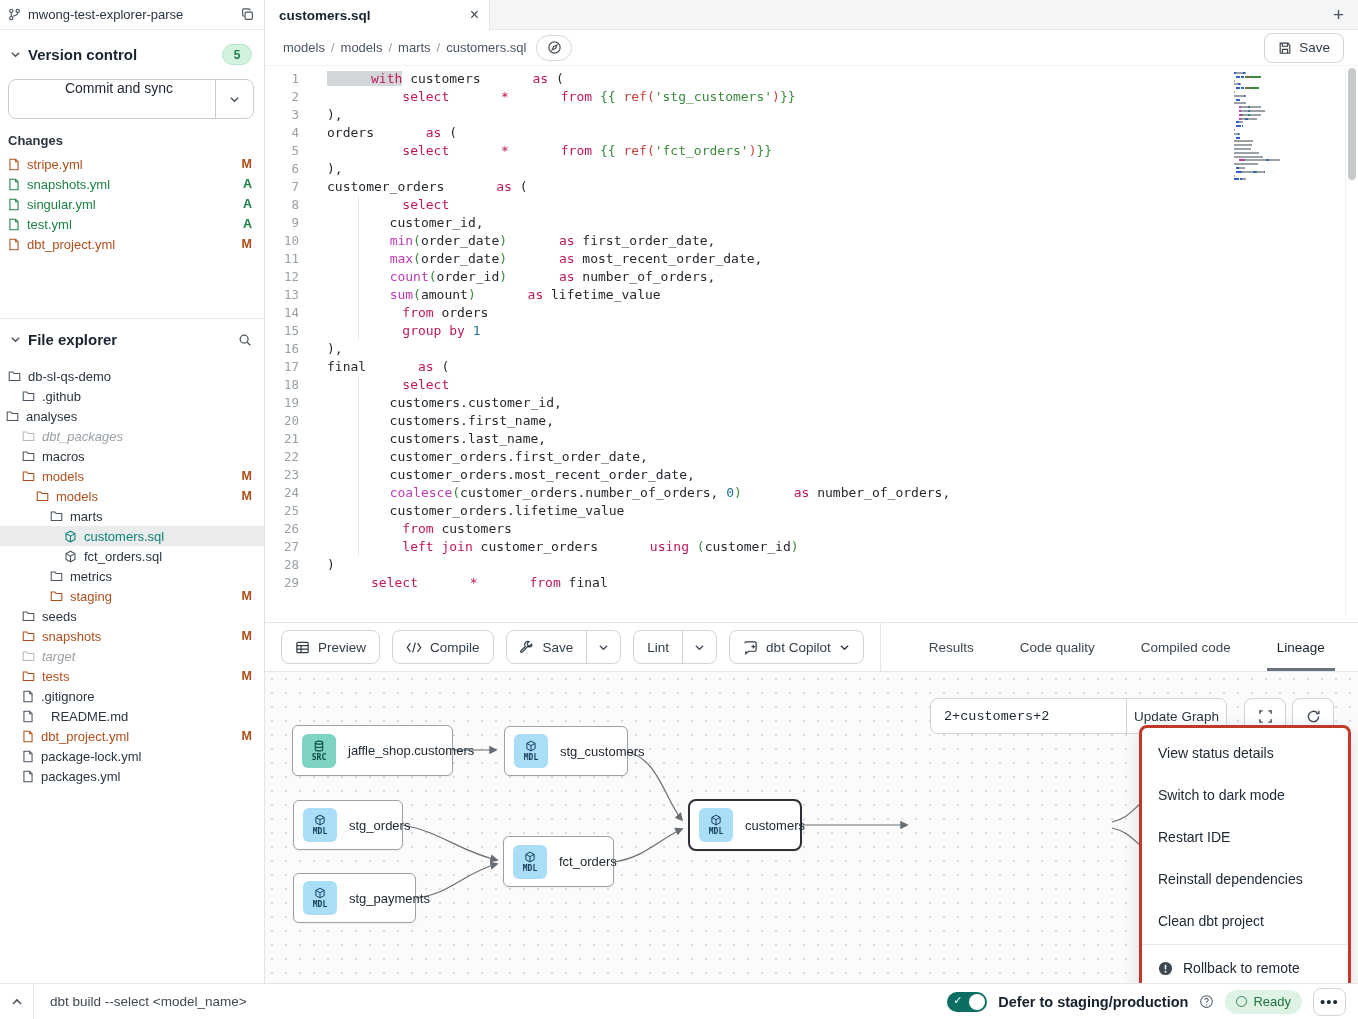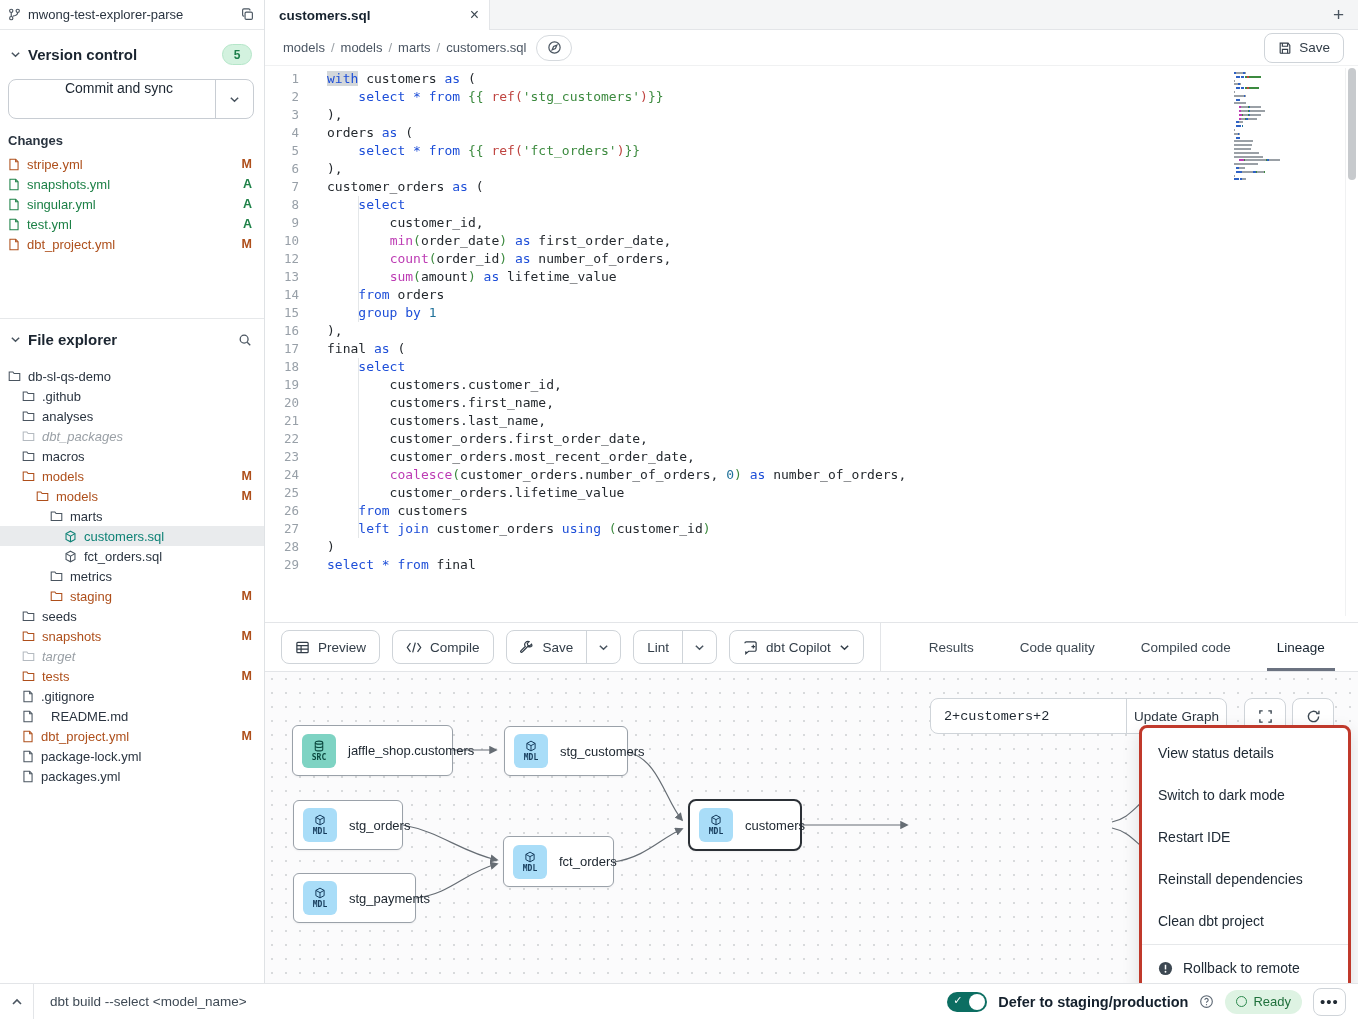--- a/index.html
+++ b/index.html
@@ -57,21 +57,21 @@
   .crumbs { display:flex; align-items:center; gap:6px; font-size:13px; color:#4b5663; }
   .crumb-sep { color:#9aa0a6; }
   .crumb-pill { border:1px solid #d6dade; border-radius:14px; width:36px; height:26px; display:flex; align-items:center; justify-content:center; color:#4a5560; cursor:pointer; }
   .save-btn { margin-left:auto; height:30px; border:1px solid #cfd4d9; border-radius:8px; background:#fff; display:flex; align-items:center; gap:7px; padding:0 13px; font-size:13.5px; color:#323d48; cursor:pointer; }
 
   .editor { position:relative; height:556px; overflow:hidden; font-family:"DejaVu Sans Mono", monospace; font-size:13px; padding-top:4px; }
   .cl { display:flex; height:18px; line-height:18px; white-space:pre; }
   .cl-n { width:44px; text-align:right; padding-right:10px; color:#98a0a8; font-size:12.5px; flex:none; user-select:none; }
   .cl-b { position:relative; padding-left:18px; }
   .cl-guide { position:absolute; left:49px; top:0; height:18px; border-left:1px solid #e4e7e9; }
-  .tk-p { color:#24292e; } .tk-kw { color:#1d4ed8; } .tk-fn { color:#bd3cb4; }
+  .tk-p { color:#24292e; } .tk-kw { color:#be185d;padding-left:44px; } .tk-fn { color:#bd3cb4; }
   .tk-str { color:#3c8a3f; } .tk-ref { color:#bf4440; } .tk-br { color:#3c8a3f; }
   .tk-num { color:#1f7199; } .tk-sel { background:#d3d7da; }
   .minimap { position:absolute; top:6px; right:28px; width:96px; }
   .mm-row { height:2px; margin-bottom:1.8px; display:flex; }
   .mm-row span { height:2px; display:block; }
   .v-scroll { position:absolute; top:2px; right:3px; width:10px; height:548px; border-left:1px solid #f0f1f2; }
   .v-thumb { position:absolute; top:0; left:2px; width:8px; height:112px; background:#c7cacd; border-radius:4px; }
 
   
   .actionbar { height:50px; border-top:1px solid #e3e5e8; border-bottom:1px solid #e3e5e8; display:flex; align-items:stretch; }
@@ -245,21 +245,21 @@
               <span class="t-name">db-sl-qs-demo</span>
             </div>
             <div class="tree-row" style="padding-left: 22px;">
               <span class="t-icon">
                 <svg width="13" height="12" viewBox="0 0 16 14" fill="none" stroke="currentColor" stroke-width="1.3">
                   <path d="M1.5 2h4.5l1.5 2h7v8.5h-13z"></path>
                 </svg>
               </span>
               <span class="t-name">.github</span>
             </div>
-            <div class="tree-row" style="padding-left: 22px;">
+            <div class="tree-row" style="padding-left: 6px;">
               <span class="t-icon">
                 <svg width="13" height="12" viewBox="0 0 16 14" fill="none" stroke="currentColor" stroke-width="1.3">
                   <path d="M1.5 2h4.5l1.5 2h7v8.5h-13z"></path>
                 </svg>
               </span>
               <span class="t-name">analyses</span>
             </div>
             <div class="tree-row muted" style="padding-left: 22px;">
               <span class="t-icon">
                 <svg width="13" height="12" viewBox="0 0 16 14" fill="none" stroke="currentColor" stroke-width="1.3">
@@ -462,20 +462,21 @@
             <div class="cl"><span class="cl-n">1</span><span class="cl-b"><span class="tk-kw tk-sel">with</span><span class="tk-p"> customers </span><span class="tk-kw">as</span><span class="tk-p"> (</span></span></div>
             <div class="cl"><span class="cl-n">2</span><span class="cl-b"><span class="tk-p">    </span><span class="tk-kw">select</span><span class="tk-p"> </span><span class="tk-kw">*</span><span class="tk-p"> </span><span class="tk-kw">from</span><span class="tk-p"> </span><span class="tk-str">{{ </span><span class="tk-ref">ref</span><span class="tk-ref">(</span><span class="tk-str">'stg_customers'</span><span class="tk-ref">)</span><span class="tk-str">}}</span></span></div>
             <div class="cl"><span class="cl-n">3</span><span class="cl-b"><span class="tk-p">),</span></span></div>
             <div class="cl"><span class="cl-n">4</span><span class="cl-b"><span class="tk-p">orders </span><span class="tk-kw">as</span><span class="tk-p"> (</span></span></div>
             <div class="cl"><span class="cl-n">5</span><span class="cl-b"><span class="tk-p">    </span><span class="tk-kw">select</span><span class="tk-p"> </span><span class="tk-kw">*</span><span class="tk-p"> </span><span class="tk-kw">from</span><span class="tk-p"> </span><span class="tk-str">{{ </span><span class="tk-ref">ref</span><span class="tk-ref">(</span><span class="tk-str">'fct_orders'</span><span class="tk-ref">)</span><span class="tk-str">}}</span></span></div>
             <div class="cl"><span class="cl-n">6</span><span class="cl-b"><span class="tk-p">),</span></span></div>
             <div class="cl"><span class="cl-n">7</span><span class="cl-b"><span class="tk-p">customer_orders </span><span class="tk-kw">as</span><span class="tk-p"> (</span></span></div>
             <div class="cl"><span class="cl-n">8</span><span class="cl-b"><span class="cl-guide"></span><span class="tk-p">    </span><span class="tk-kw">select</span></span></div>
             <div class="cl"><span class="cl-n">9</span><span class="cl-b"><span class="cl-guide"></span><span class="tk-p">        customer_id,</span></span></div>
             <div class="cl"><span class="cl-n">10</span><span class="cl-b"><span class="cl-guide"></span><span class="tk-p">        </span><span class="tk-fn">min</span><span class="tk-br">(</span><span class="tk-p">order_date</span><span class="tk-br">)</span><span class="tk-p"> </span><span class="tk-kw">as</span><span class="tk-p"> first_order_date,</span></span></div>
+            <div class="cl"><span class="cl-n">11</span><span class="cl-b"><span class="cl-guide"></span><span class="tk-p">        </span><span class="tk-fn">max</span><span class="tk-br">(</span><span class="tk-p">order_date</span><span class="tk-br">)</span><span class="tk-p"> </span><span class="tk-kw">as</span><span class="tk-p"> most_recent_order_date,</span></span></div>
             <div class="cl"><span class="cl-n">12</span><span class="cl-b"><span class="cl-guide"></span><span class="tk-p">        </span><span class="tk-fn">count</span><span class="tk-br">(</span><span class="tk-p">order_id</span><span class="tk-br">)</span><span class="tk-p"> </span><span class="tk-kw">as</span><span class="tk-p"> number_of_orders,</span></span></div>
             <div class="cl"><span class="cl-n">13</span><span class="cl-b"><span class="cl-guide"></span><span class="tk-p">        </span><span class="tk-fn">sum</span><span class="tk-br">(</span><span class="tk-p">amount</span><span class="tk-br">)</span><span class="tk-p"> </span><span class="tk-kw">as</span><span class="tk-p"> lifetime_value</span></span></div>
             <div class="cl"><span class="cl-n">14</span><span class="cl-b"><span class="cl-guide"></span><span class="tk-p">    </span><span class="tk-kw">from</span><span class="tk-p"> orders</span></span></div>
             <div class="cl"><span class="cl-n">15</span><span class="cl-b"><span class="cl-guide"></span><span class="tk-p">    </span><span class="tk-kw">group by</span><span class="tk-p"> </span><span class="tk-num">1</span></span></div>
             <div class="cl"><span class="cl-n">16</span><span class="cl-b"><span class="tk-p">),</span></span></div>
             <div class="cl"><span class="cl-n">17</span><span class="cl-b"><span class="tk-p">final </span><span class="tk-kw">as</span><span class="tk-p"> (</span></span></div>
             <div class="cl"><span class="cl-n">18</span><span class="cl-b"><span class="cl-guide"></span><span class="tk-p">    </span><span class="tk-kw">select</span></span></div>
             <div class="cl"><span class="cl-n">19</span><span class="cl-b"><span class="cl-guide"></span><span class="tk-p">        customers.customer_id,</span></span></div>
             <div class="cl"><span class="cl-n">20</span><span class="cl-b"><span class="cl-guide"></span><span class="tk-p">        customers.first_name,</span></span></div>
             <div class="cl"><span class="cl-n">21</span><span class="cl-b"><span class="cl-guide"></span><span class="tk-p">        customers.last_name,</span></span></div>

